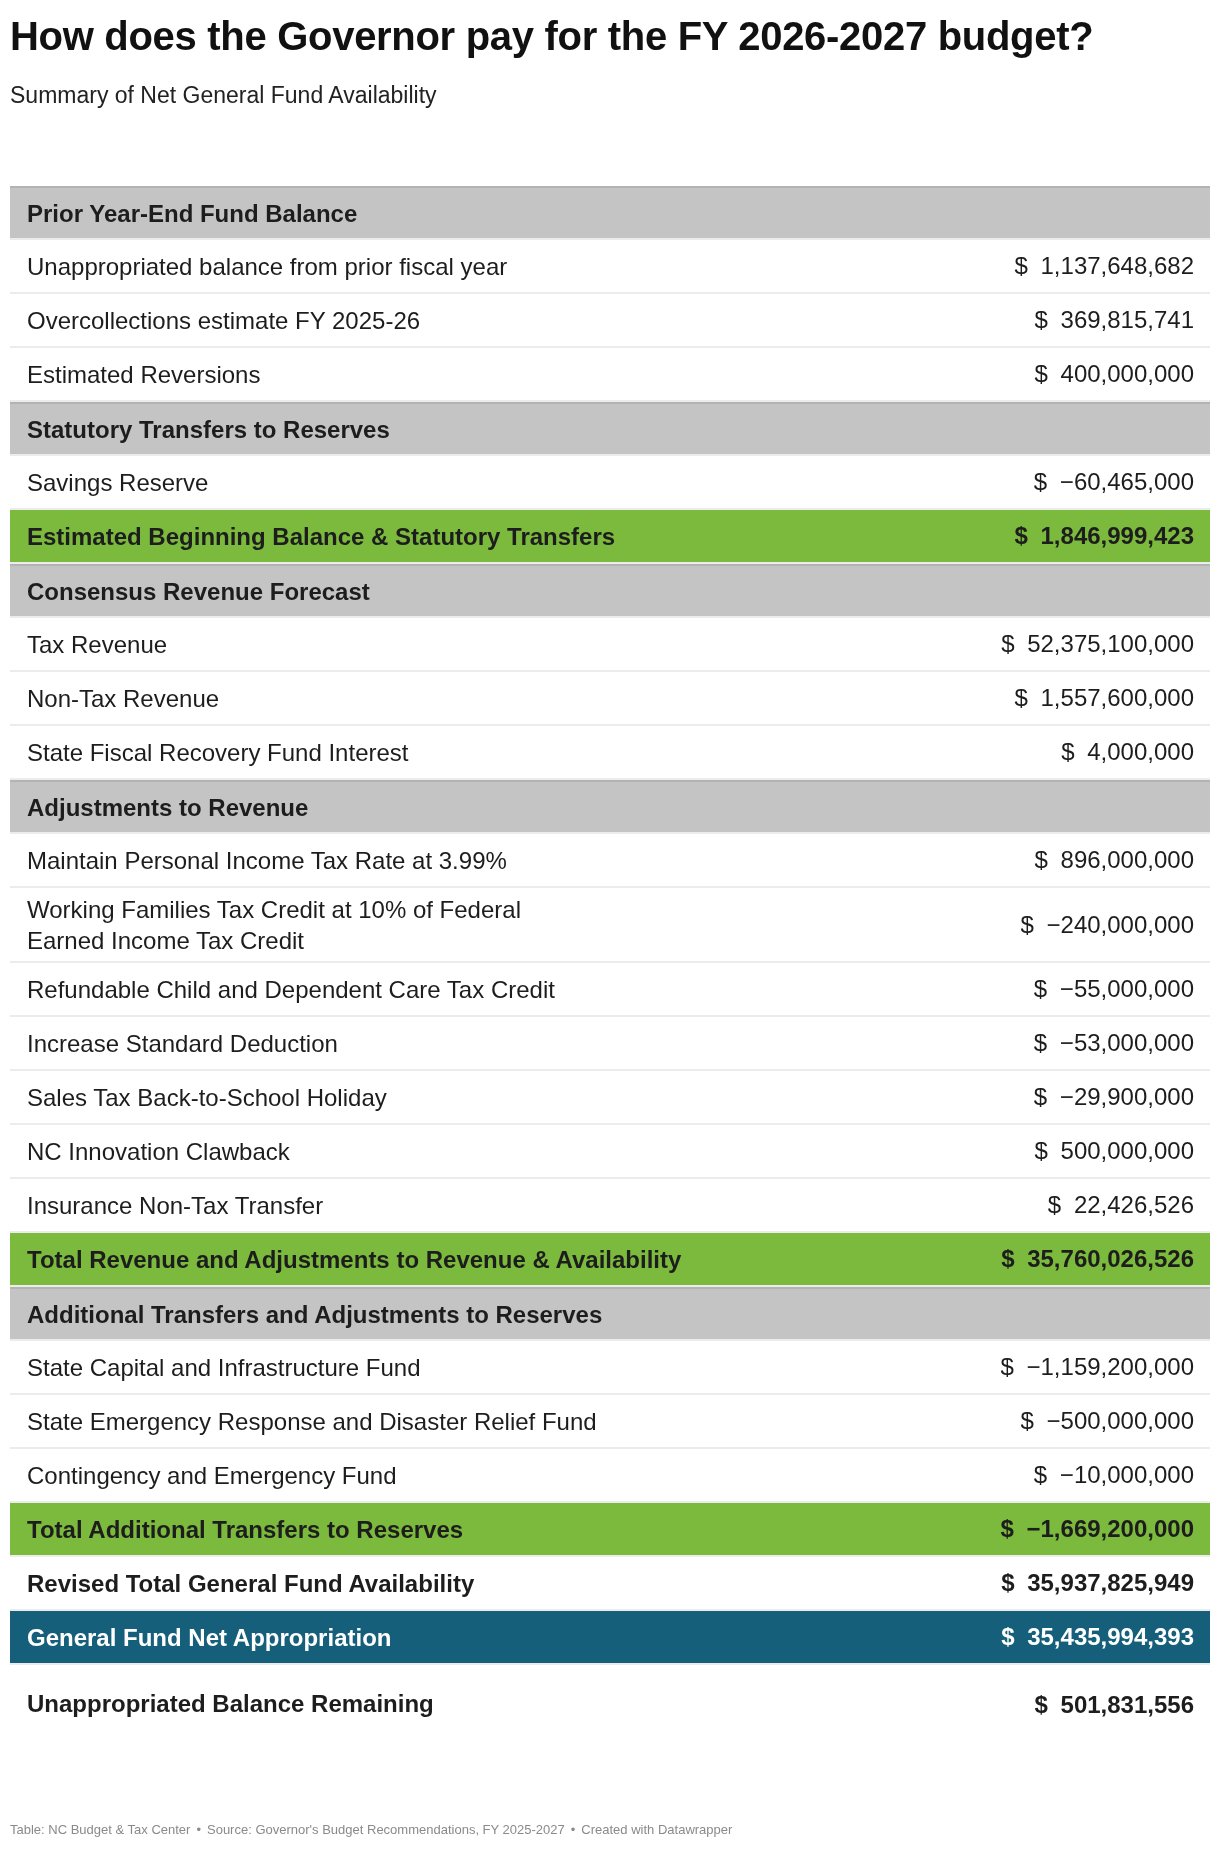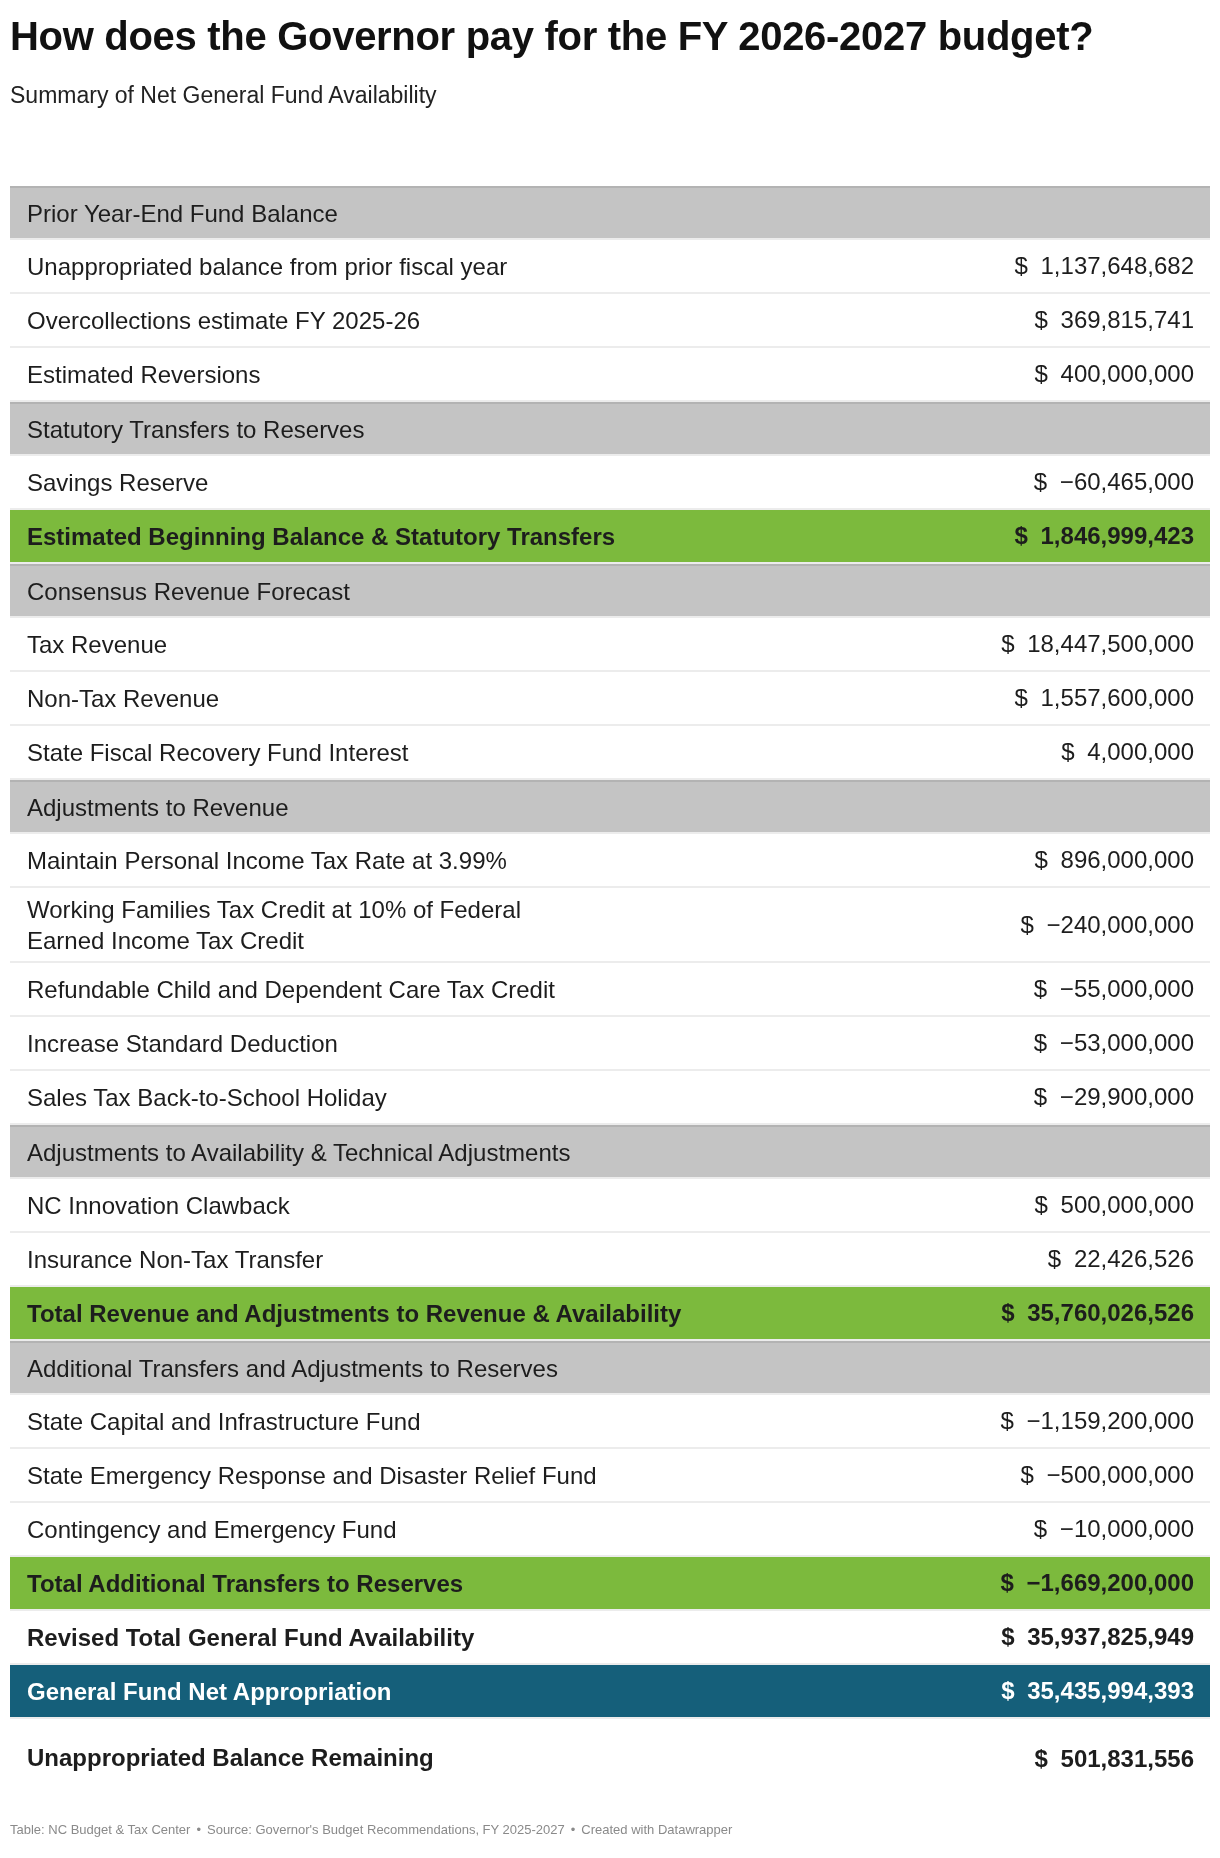--- a/index.html
+++ b/index.html
@@ -5,21 +5,21 @@
   * { box-sizing: border-box; margin: 0; padding: 0; }
   html, body { width: 1220px; height: 1858px; background: #ffffff; overflow: hidden; }
   body { font-family: "Liberation Sans", "DejaVu Sans", sans-serif; color: #1d1d1d; position: relative; }
   .title { position: absolute; left: 10px; top: 14px; font-size: 40px; font-weight: bold; color: #111; letter-spacing: -0.3px; }
   .subtitle { position: absolute; left: 10px; top: 82px; font-size: 23px; color: #222; }
   .table { position: absolute; left: 10px; top: 186px; width: 1200px; }
   .row { display: flex; align-items: center; height: 54px; border-bottom: 2px solid #ececec; padding: 0 16px 0 17px; font-size: 24px; }
   .row.tall { height: 75px; }
   .row .label { flex: 1; line-height: 31px; padding-right: 40px; }
   .row .value { white-space: nowrap; text-align: right; word-spacing: 6px; }
-  .row.section { background: #c4c4c4; font-weight: normal; border-top: 2px solid #b3b3b3; border-bottom: 2px solid #ececec; }
+  .row.section { background: #c4c4c4; font-weight: bold; border-top: 2px solid #b3b3b3; border-bottom: 2px solid #ececec; }
   .row.total { background: #7cba3d; font-weight: bold; border-bottom: 2px solid #ececec; }
   .row.bold { font-weight: bold; }
   .row.blue { background: #155f7a; color: #ffffff; font-weight: bold; }
   .row.last { border-bottom: none; align-items: flex-end; }
   .footer { position: absolute; left: 10px; top: 1822px; font-size: 13px; color: #8a8a8a; }
   .footer .sep { margin: 0 6px; }
 </style>
 </head>
 <body>
 
@@ -54,21 +54,21 @@
   <div class="row total">
       <span class="label">Estimated Beginning Balance &amp; Statutory Transfers</span>
       <span class="value">$ 1,846,999,423</span>
     </div>
   <div class="row section">
       <span class="label">Consensus Revenue Forecast</span>
       <span class="value"></span>
     </div>
   <div class="row">
       <span class="label">Tax Revenue</span>
-      <span class="value">$ 18,447,500,000</span>
+      <span class="value">$ 52,375,100,000</span>
     </div>
   <div class="row">
       <span class="label">Non-Tax Revenue</span>
       <span class="value">$ 1,557,600,000</span>
     </div>
   <div class="row">
       <span class="label">State Fiscal Recovery Fund Interest</span>
       <span class="value">$ 4,000,000</span>
     </div>
   <div class="row section">
@@ -88,24 +88,20 @@
       <span class="label">Refundable Child and Dependent Care Tax Credit</span>
       <span class="value">$ −55,000,000</span>
     </div>
   <div class="row">
       <span class="label">Increase Standard Deduction</span>
       <span class="value">$ −53,000,000</span>
     </div>
   <div class="row">
       <span class="label">Sales Tax Back-to-School Holiday</span>
       <span class="value">$ −29,900,000</span>
-    </div>
-  <div class="row section">
-      <span class="label">Adjustments to Availability &amp; Technical Adjustments</span>
-      <span class="value"></span>
     </div>
   <div class="row">
       <span class="label">NC Innovation Clawback</span>
       <span class="value">$ 500,000,000</span>
     </div>
   <div class="row">
       <span class="label">Insurance Non-Tax Transfer</span>
       <span class="value">$ 22,426,526</span>
     </div>
   <div class="row total">

